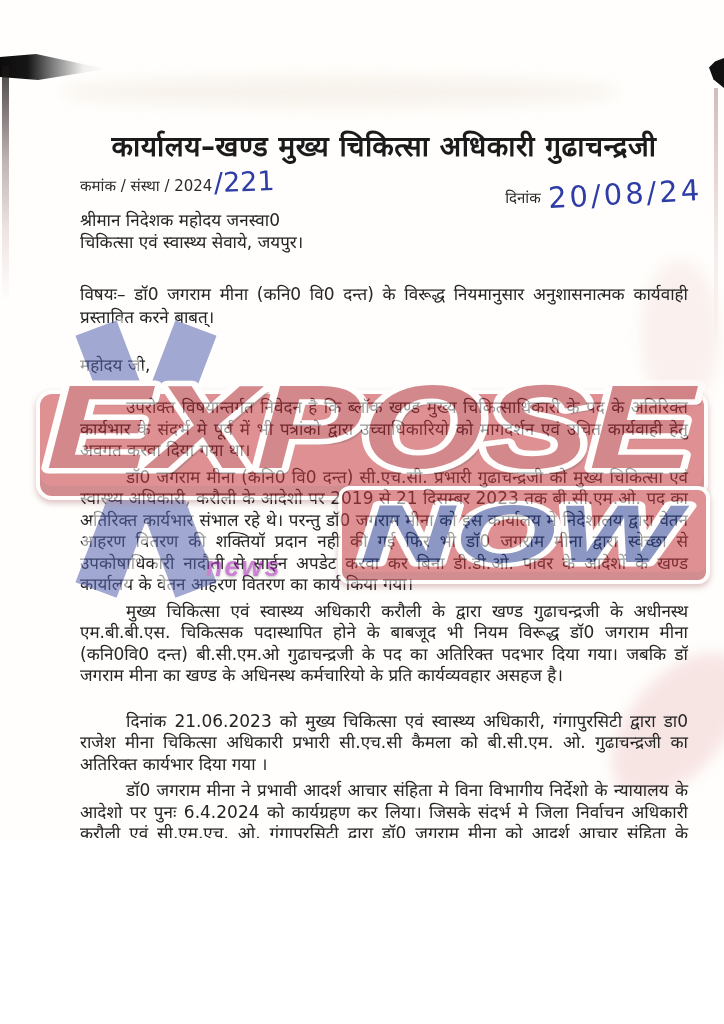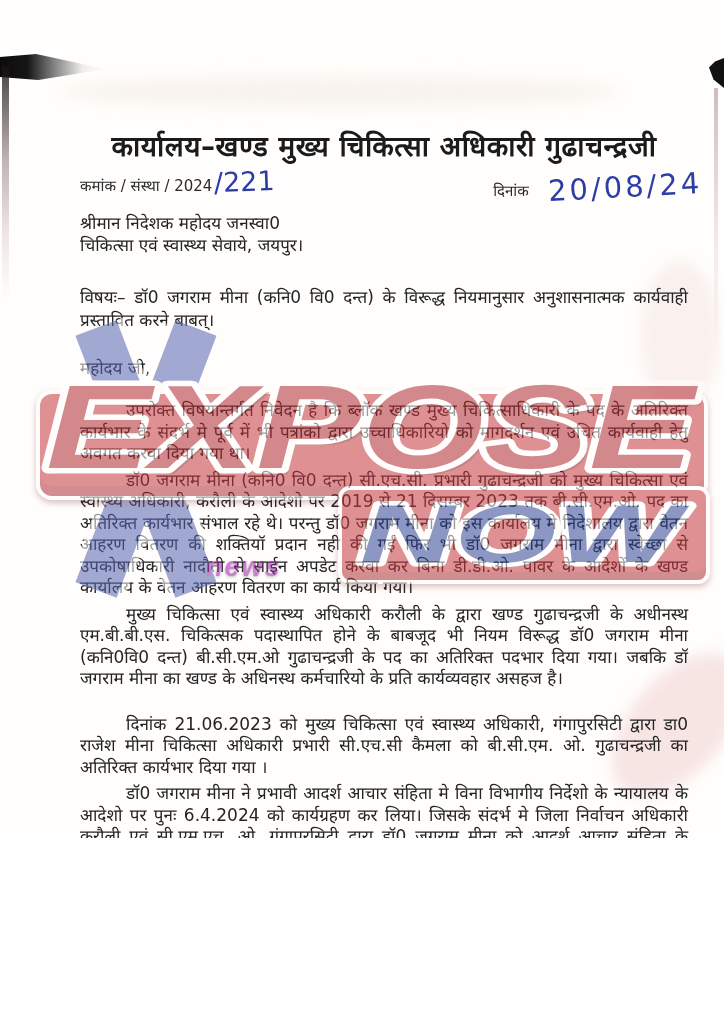--- a/index.html
+++ b/index.html
@@ -37,24 +37,24 @@
 
   
   .letter { position:absolute; left:80px; top:0; width:608px; color:#242424; }
   .title {
     margin:126px 0 0; text-align:center; white-space:nowrap;
     font-size:28px; font-weight:700; color:#1b1b1b; letter-spacing:.5px;
   }
   .ref-row { display:flex; justify-content:space-between; align-items:flex-start; margin-top:8px; font-size:15px; color:#2a2a2a; }
   .handwritten { color:#2e3da5; font-family:"DejaVu Sans", cursive; }
   .ref-num { display:inline-block; font-size:27px; line-height:20px; transform:rotate(-2deg); margin-left:2px; font-weight:500; }
-  .date-group { display:flex; align-items:flex-end; gap:19px; margin-right:-14px; margin-top:2px; }
+  .date-group { display:flex; align-items:flex-end; gap:7px; margin-right:-14px; margin-top:9px; }
   .date-label { padding-top:6px; }
   .date-value { display:inline-block; font-size:29px; line-height:26px; transform:rotate(-3deg); letter-spacing:3px; font-weight:500; }
-  .recipient { margin-top:12px; font-size:17px; line-height:22px; }
+  .recipient { margin-top:2px; font-size:17px; line-height:22px; }
   .subject { margin:30px 0 0; font-size:17px; line-height:23px; text-align:justify; }
   .salutation { margin:24px 0 12px; font-size:17px; }
   .para { margin:5px 0 0; font-size:17px; line-height:21.5px; text-align:justify; text-indent:46px; }
   .p1 { margin-top:21px; }
   .p4 { margin-top:24px; }
 
   
   .watermark { position:absolute; inset:0; opacity:.55; pointer-events:none;font-style:italic; }
   .wm-x { position:absolute; left:66px; top:314px; }
   .wm-band1 {

